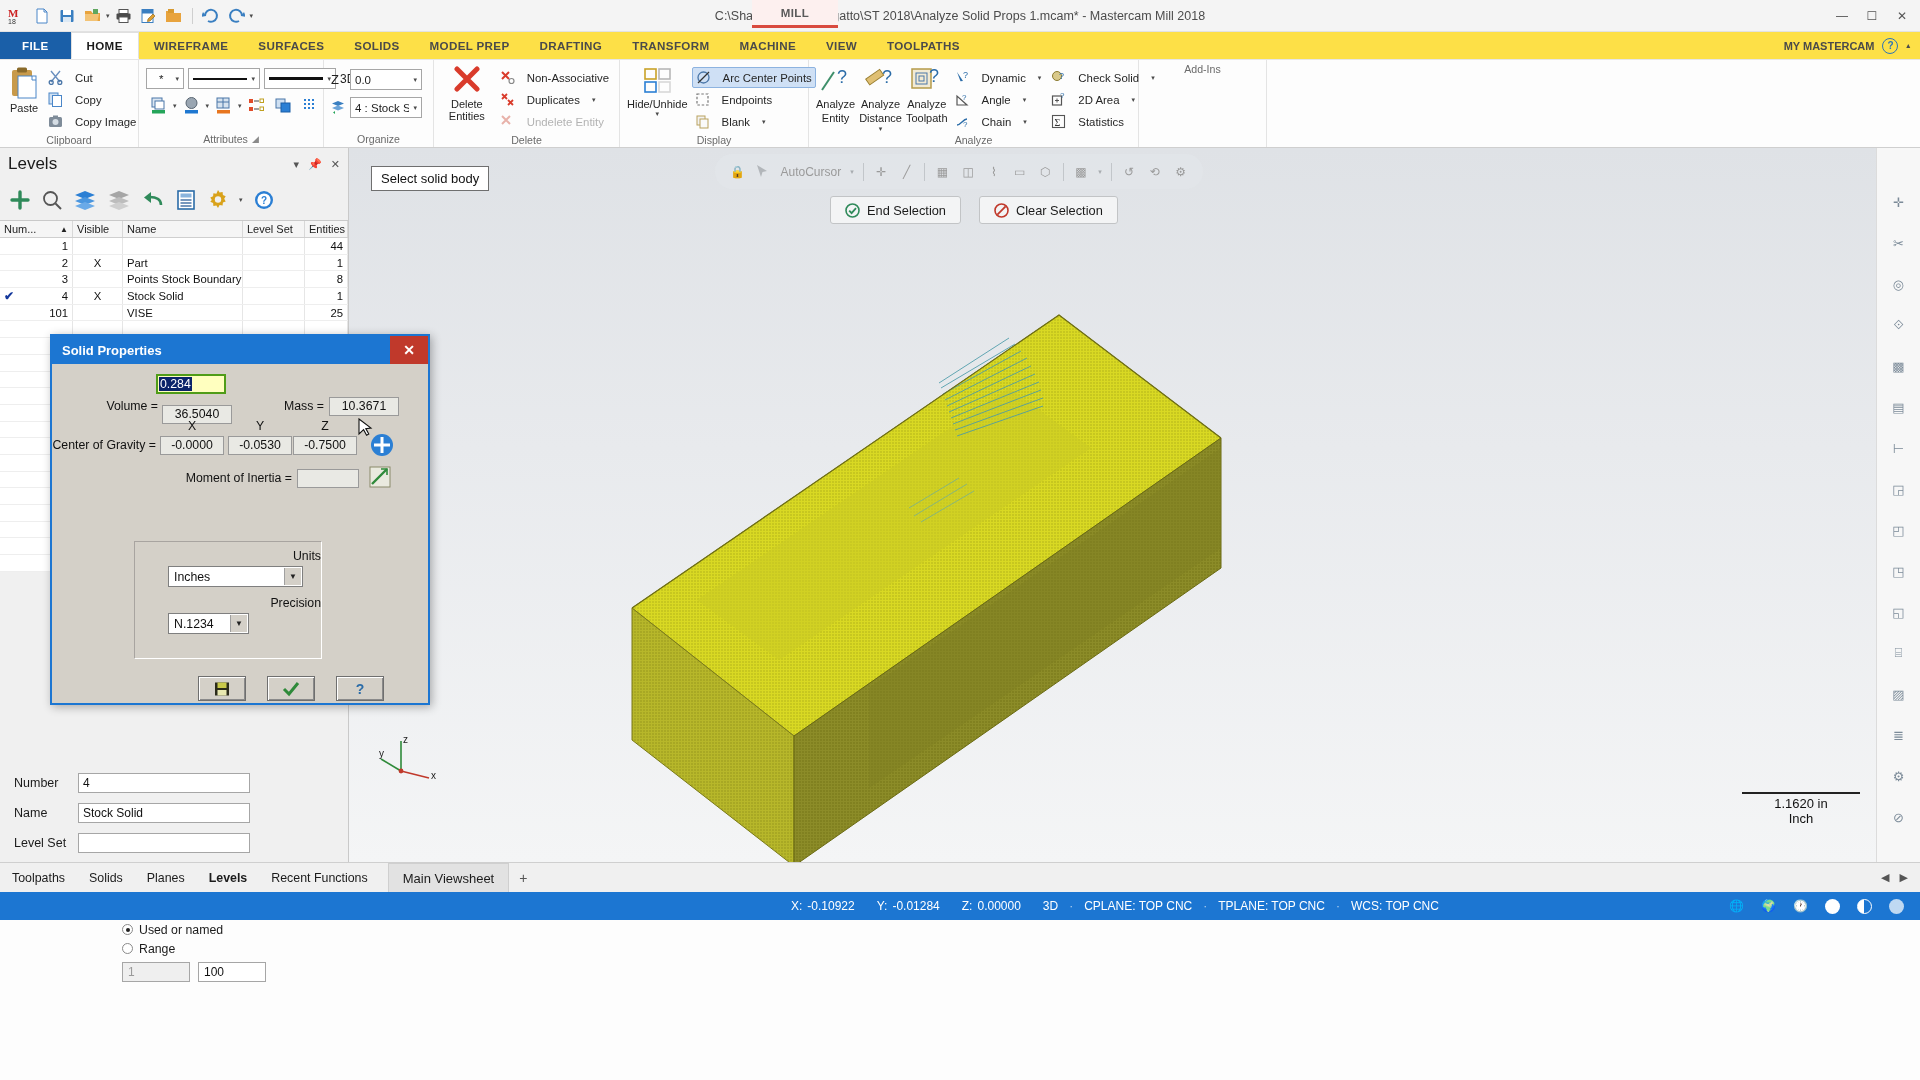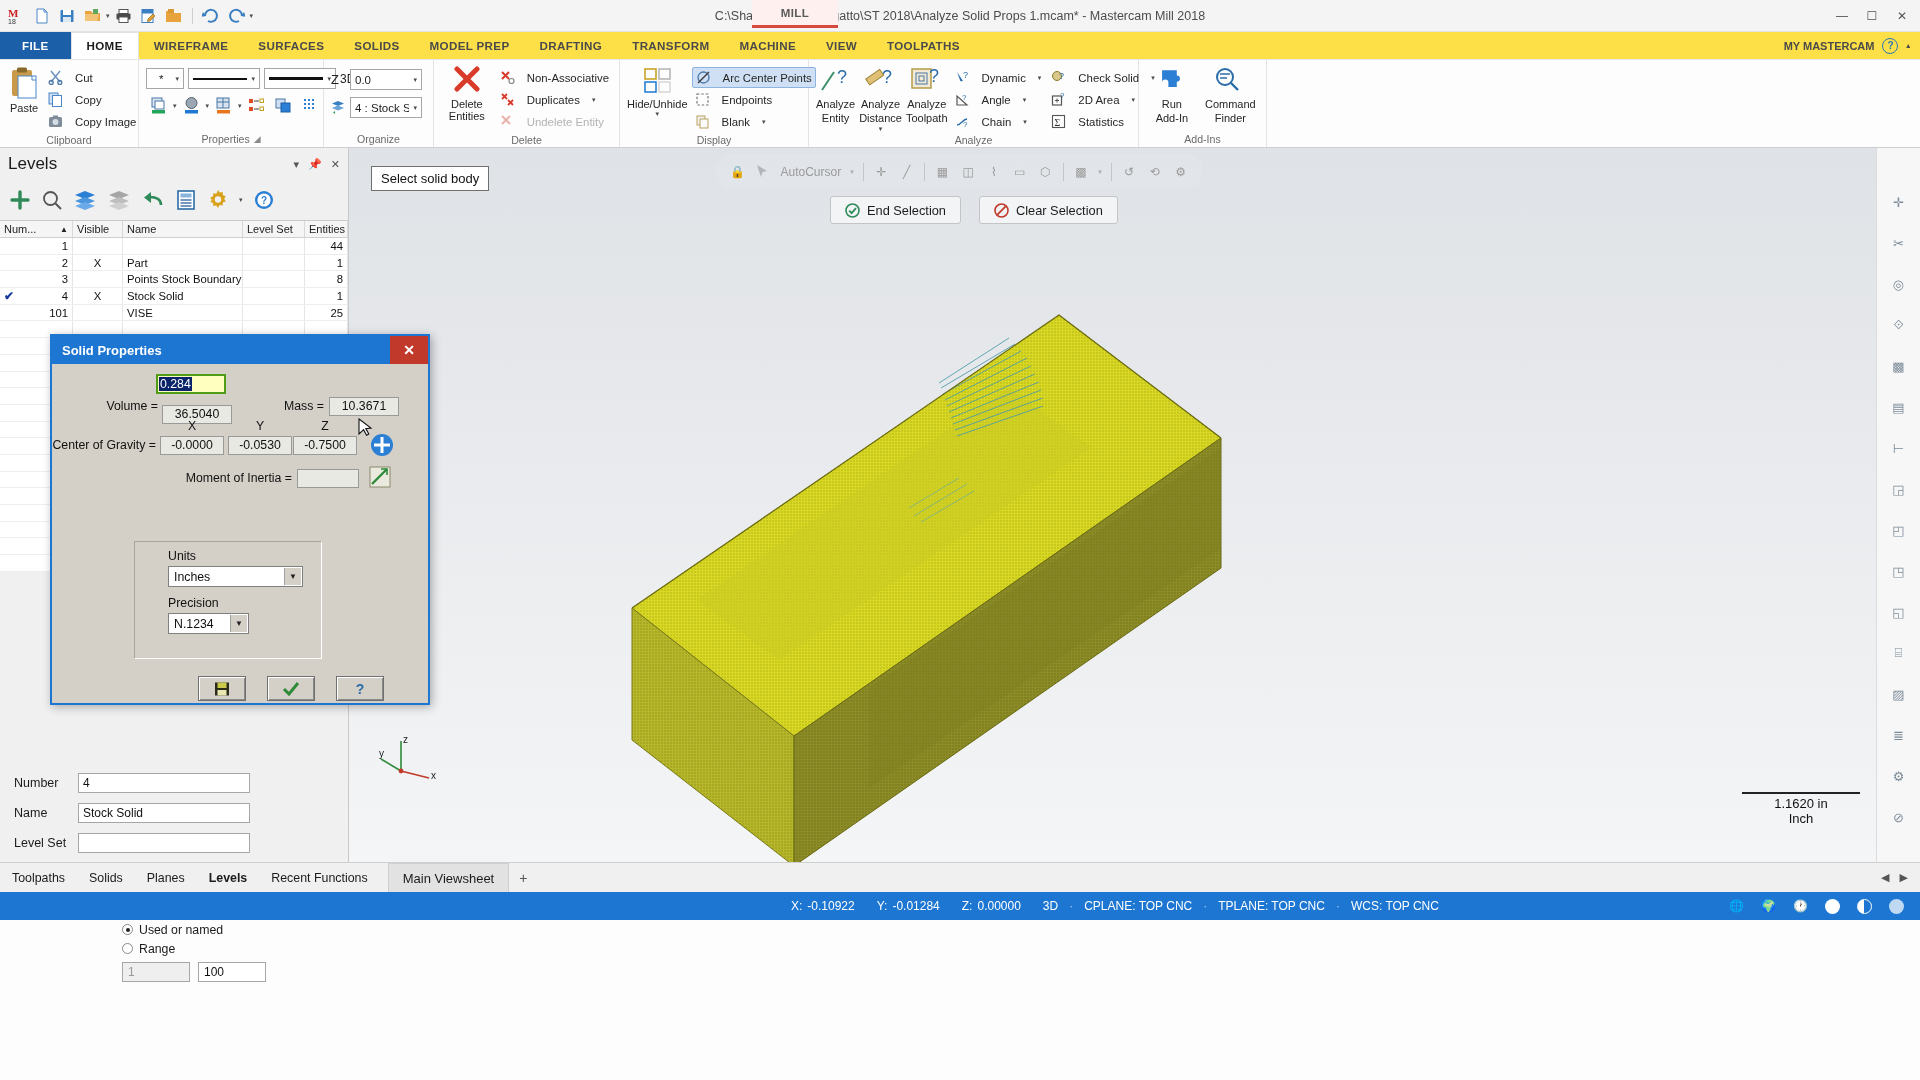--- a/index.html
+++ b/index.html
@@ -212,21 +212,21 @@
     text-align:left; padding-left:1px;
   }
   .din.focus .selt { background:#0a246a; color:#fff; padding:0 1px; }
   .cog-hdr { font-size:12.3px; color:#111; text-align:center; }
 
   .fieldset {
     position:absolute; left:82px; top:177px; width:188px; height:118px;
     border:1px solid #fff; border-top-color:#a8a4a0; border-left-color:#a8a4a0;
     background:#d4d0c8;
   }
-  .fs-lbl { font-size:12.3px; color:#111; padding:7px 0 3px 33px; }
+  .fs-lbl { font-size:12.3px; color:#111; padding:7px 0 3px 33px;text-align:right; }
   .dsel {
     height:21px; border:1px solid #7f7f7f; background:#fff; font-size:12.3px;
     color:#111; display:flex; align-items:center; padding-left:5px; position:relative; cursor:pointer;
   }
   .dsel .arw {
     position:absolute; right:1px; top:1px; bottom:1px; width:17px; background:#d4d0c8;
     border-left:1px solid #a0a0a0; display:flex; align-items:center; justify-content:center;
     font-size:8px; color:#222;
   }
   .dbtn {
@@ -469,21 +469,21 @@
                   <rect x="11" y="7" width="2" height="2"></rect>
                   <rect x="3" y="11" width="2" height="2"></rect>
                   <rect x="7" y="11" width="2" height="2"></rect>
                   <rect x="11" y="11" width="2" height="2"></rect>
                 </g>
             </svg>
           </div>
         </div>
       </div>
       <div class="rgroup-label">
-        <span>Properties</span>
+        <span>Attributes</span>
         <span style="font-size:9px;color:#8a8a8a">◢</span>
       </div>
     </div>
 
     <div class="rgroup" style="width:110px">
       <div class="rgroup-body" style="flex-direction:column; gap:7px; padding-top:9px">
         <div class="attr-row">
           <span style="font-size:13px;color:#222;width:15px">Z</span>
           <div class="combo" style="width:72px">
             <span class="cv">0.0</span>
@@ -660,38 +660,20 @@
                 <text x="3.5" y="11.5" font-size="10" fill="#333" font-family="Liberation Serif, serif">Σ</text>
               </svg>
             <span class="lbl">Statistics</span>
           </div>
         </div>
       </div>
       <div class="rgroup-label">Analyze</div>
     </div>
 
     <div class="rgroup" style="width:128px">
-      <div class="rgroup-body">
-        <div class="big-btn">
-          <svg width="34" height="30" viewBox="0 0 34 30">
-              <path d="M8 3h8v5a3 3 0 0 1 0 6v5H8v-4a3 3 0 0 0-6 0v4H2V3h6z" fill="#2b7fd4" transform="translate(5,1) scale(1.05)"></path>
-            </svg>
-          <div class="lbl">Run</div>
-          <div class="lbl">Add-In</div>
-        </div>
-        <div class="big-btn" style="width:62px">
-          <svg width="34" height="30" viewBox="0 0 34 30">
-              <circle cx="12" cy="11" r="8" fill="none" stroke="#2b6ca8" stroke-width="2"></circle>
-              <path d="M18 17l7 7" stroke="#2b6ca8" stroke-width="2.4"></path>
-              <path d="M7 8h10M7 12h7" stroke="#2b6ca8" stroke-width="1.4"></path>
-            </svg>
-          <div class="lbl">Command</div>
-          <div class="lbl">Finder</div>
-        </div>
-      </div>
       <div class="rgroup-label">Add-Ins</div>
     </div>
   </div>
 
   <div class="levels-panel">
     <div class="lp-head">
       <span class="lp-title">Levels</span>
       <span class="lp-head-ic">
         <span>▾</span>
         <span>📌</span>

